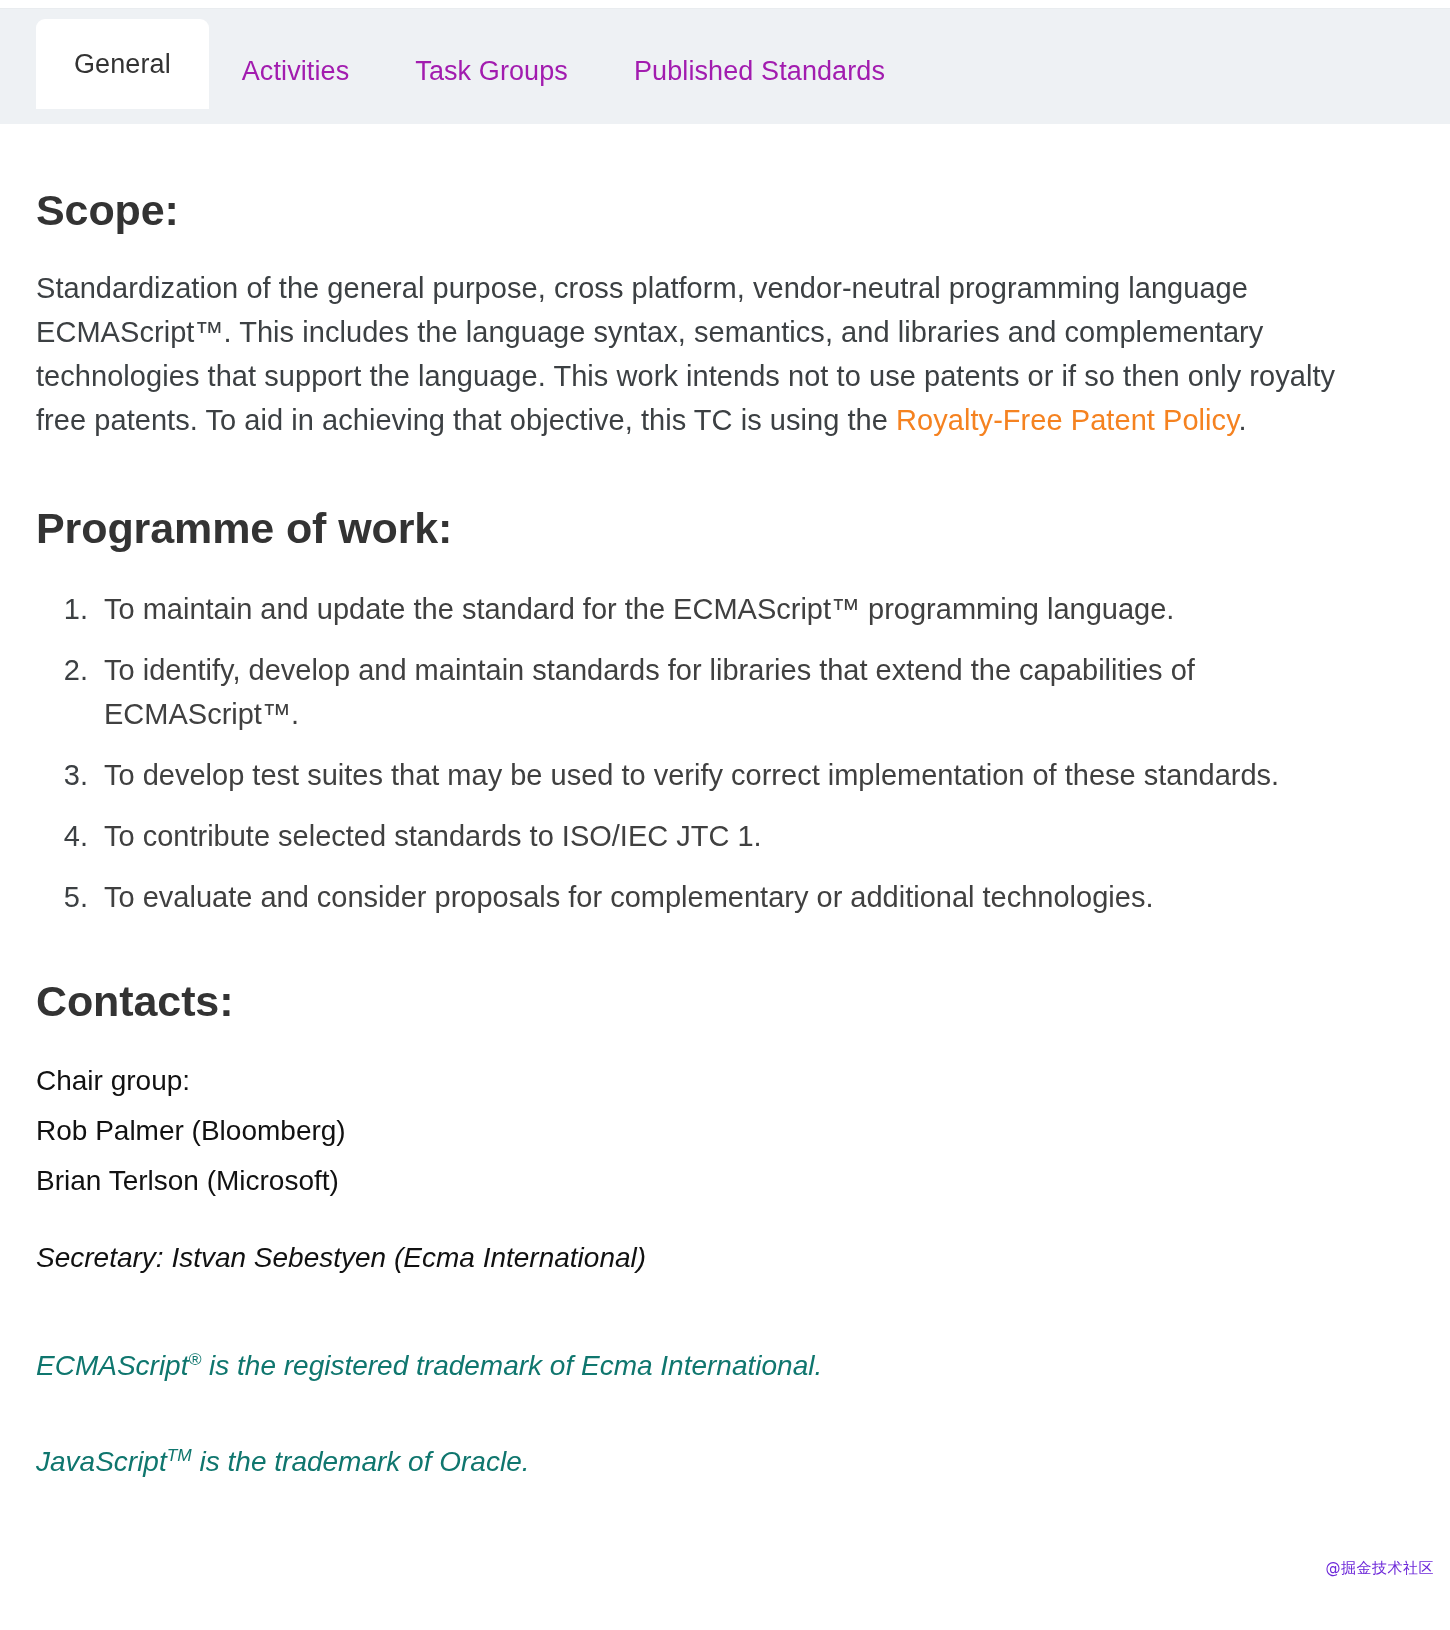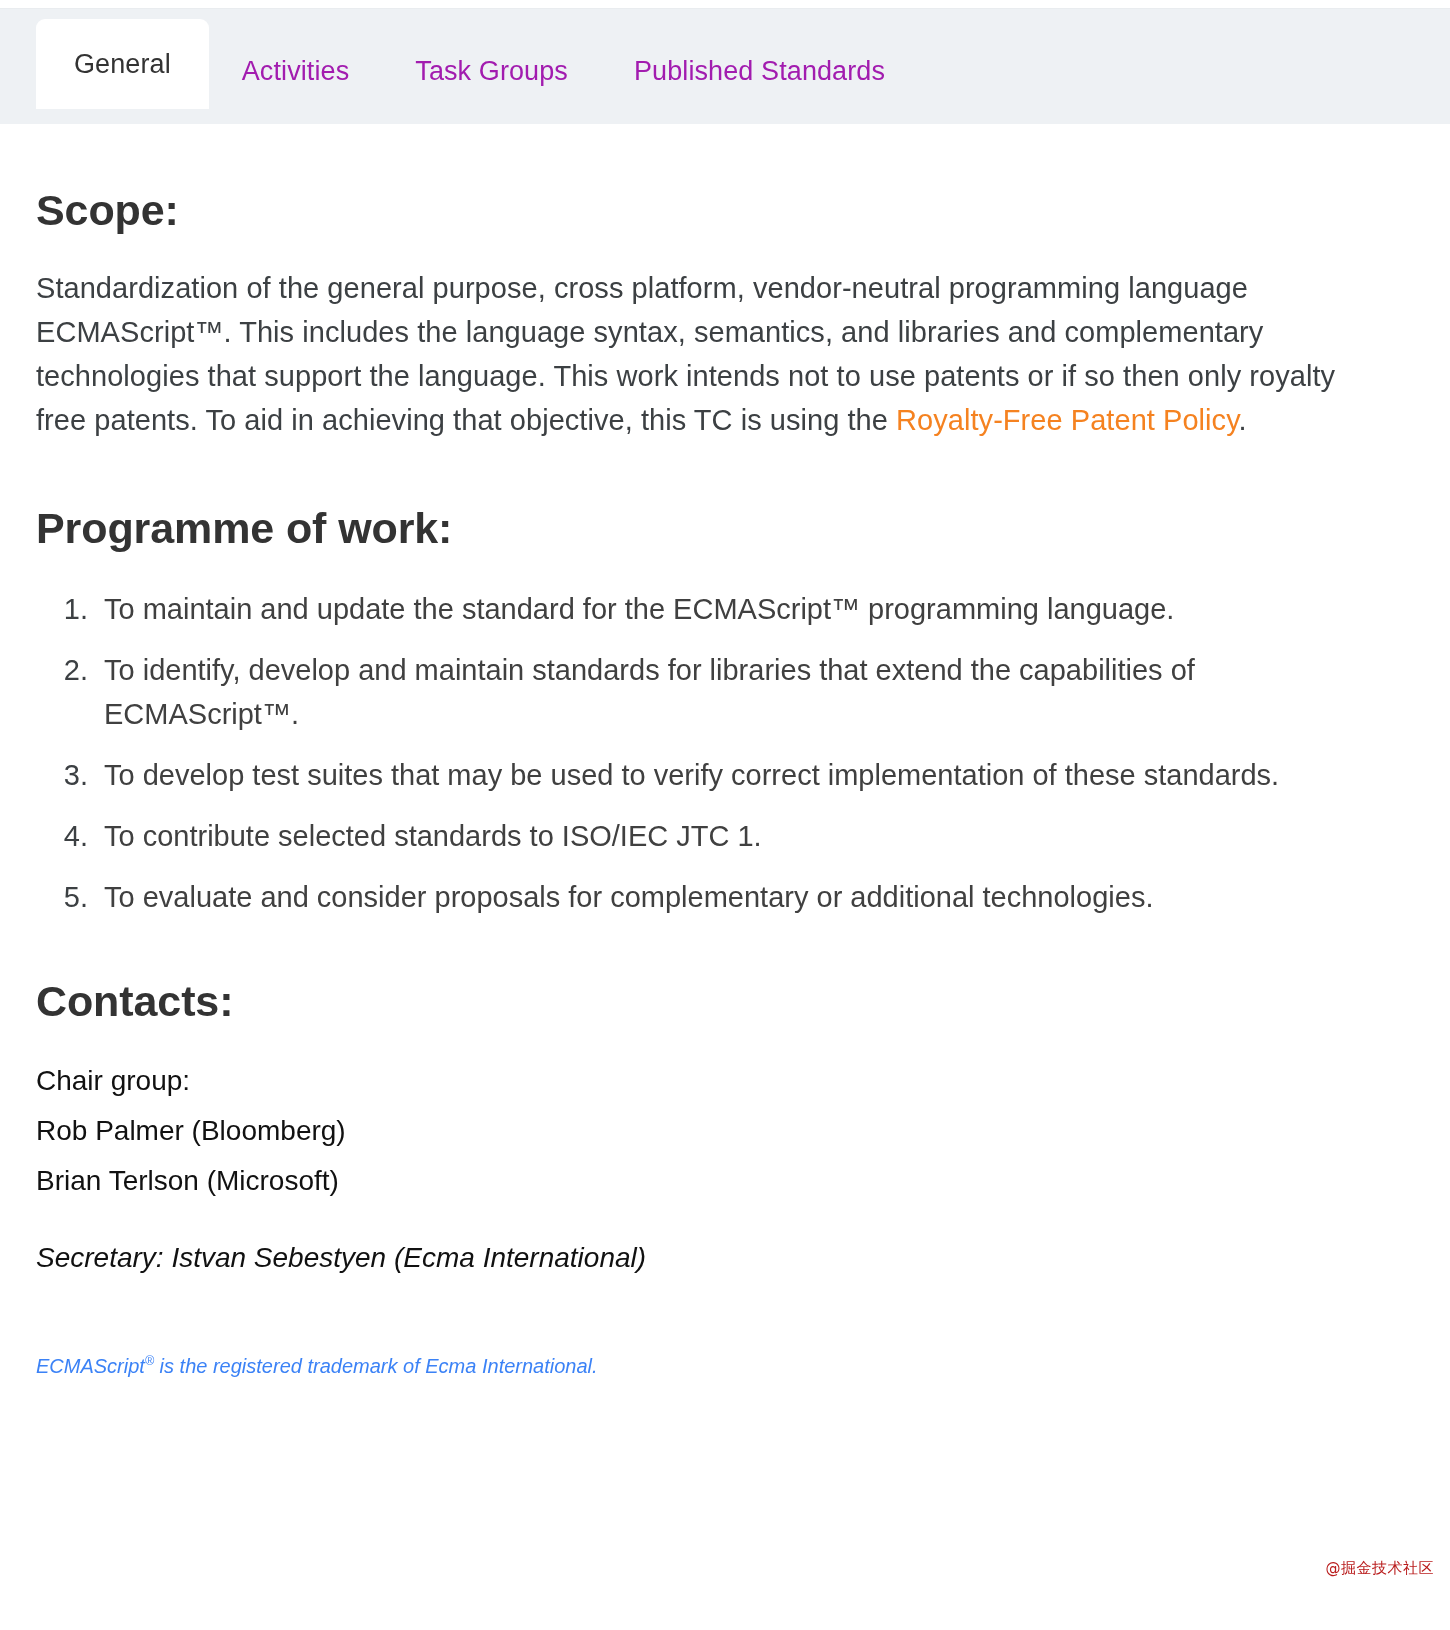--- a/index.html
+++ b/index.html
@@ -119,38 +119,38 @@
   .secretary-line {
     margin-top: 32px;
     font-size: 28px;
     line-height: 40px;
     color: #111111;
     font-style: italic;
   }
 
   .trademark {
     font-style: italic;
-    font-size: 20px;
+    font-size: 28px;
     line-height: 40px;
-    color: #3b82f6;
+    color: #0f766e;
   }
   #trademark-ecma { margin-top: 68px; }
   #trademark-js { margin-top: 56px; }
   .trademark sup {
     font-size: 0.62em;
     vertical-align: super;
     line-height: 0;
   }
 
   .watermark {
     position: absolute;
     right: 16px;
     bottom: 52px;
     font-size: 15px;
-    color: #b91c1c;
+    color: #6d28d9;
     letter-spacing: 0.5px;
     font-family: "DejaVu Sans", sans-serif;
     white-space: nowrap;
   }
 </style>
 </head>
 <body>
 
 <div class="top-sliver"></div>
 
@@ -190,16 +190,17 @@
   <div class="contact-block">
     <span class="contact-line">Chair group:</span>
     <span class="contact-line">Rob Palmer (Bloomberg)</span>
     <span class="contact-line">Brian Terlson (Microsoft)</span>
   </div>
 
   <div class="secretary-line">Secretary: Istvan Sebestyen (Ecma International)</div>
 
   <div class="trademark" id="trademark-ecma"><span>ECMAScript</span><sup>®</sup><span> is the registered trademark of Ecma International.</span></div>
 
+  <div class="trademark" id="trademark-js"><span>JavaScript</span><sup>TM</sup><span> is the trademark of Oracle.</span></div>
 
 </div>
 
 <div class="watermark">@掘金技术社区</div>
 
 </body></html>

